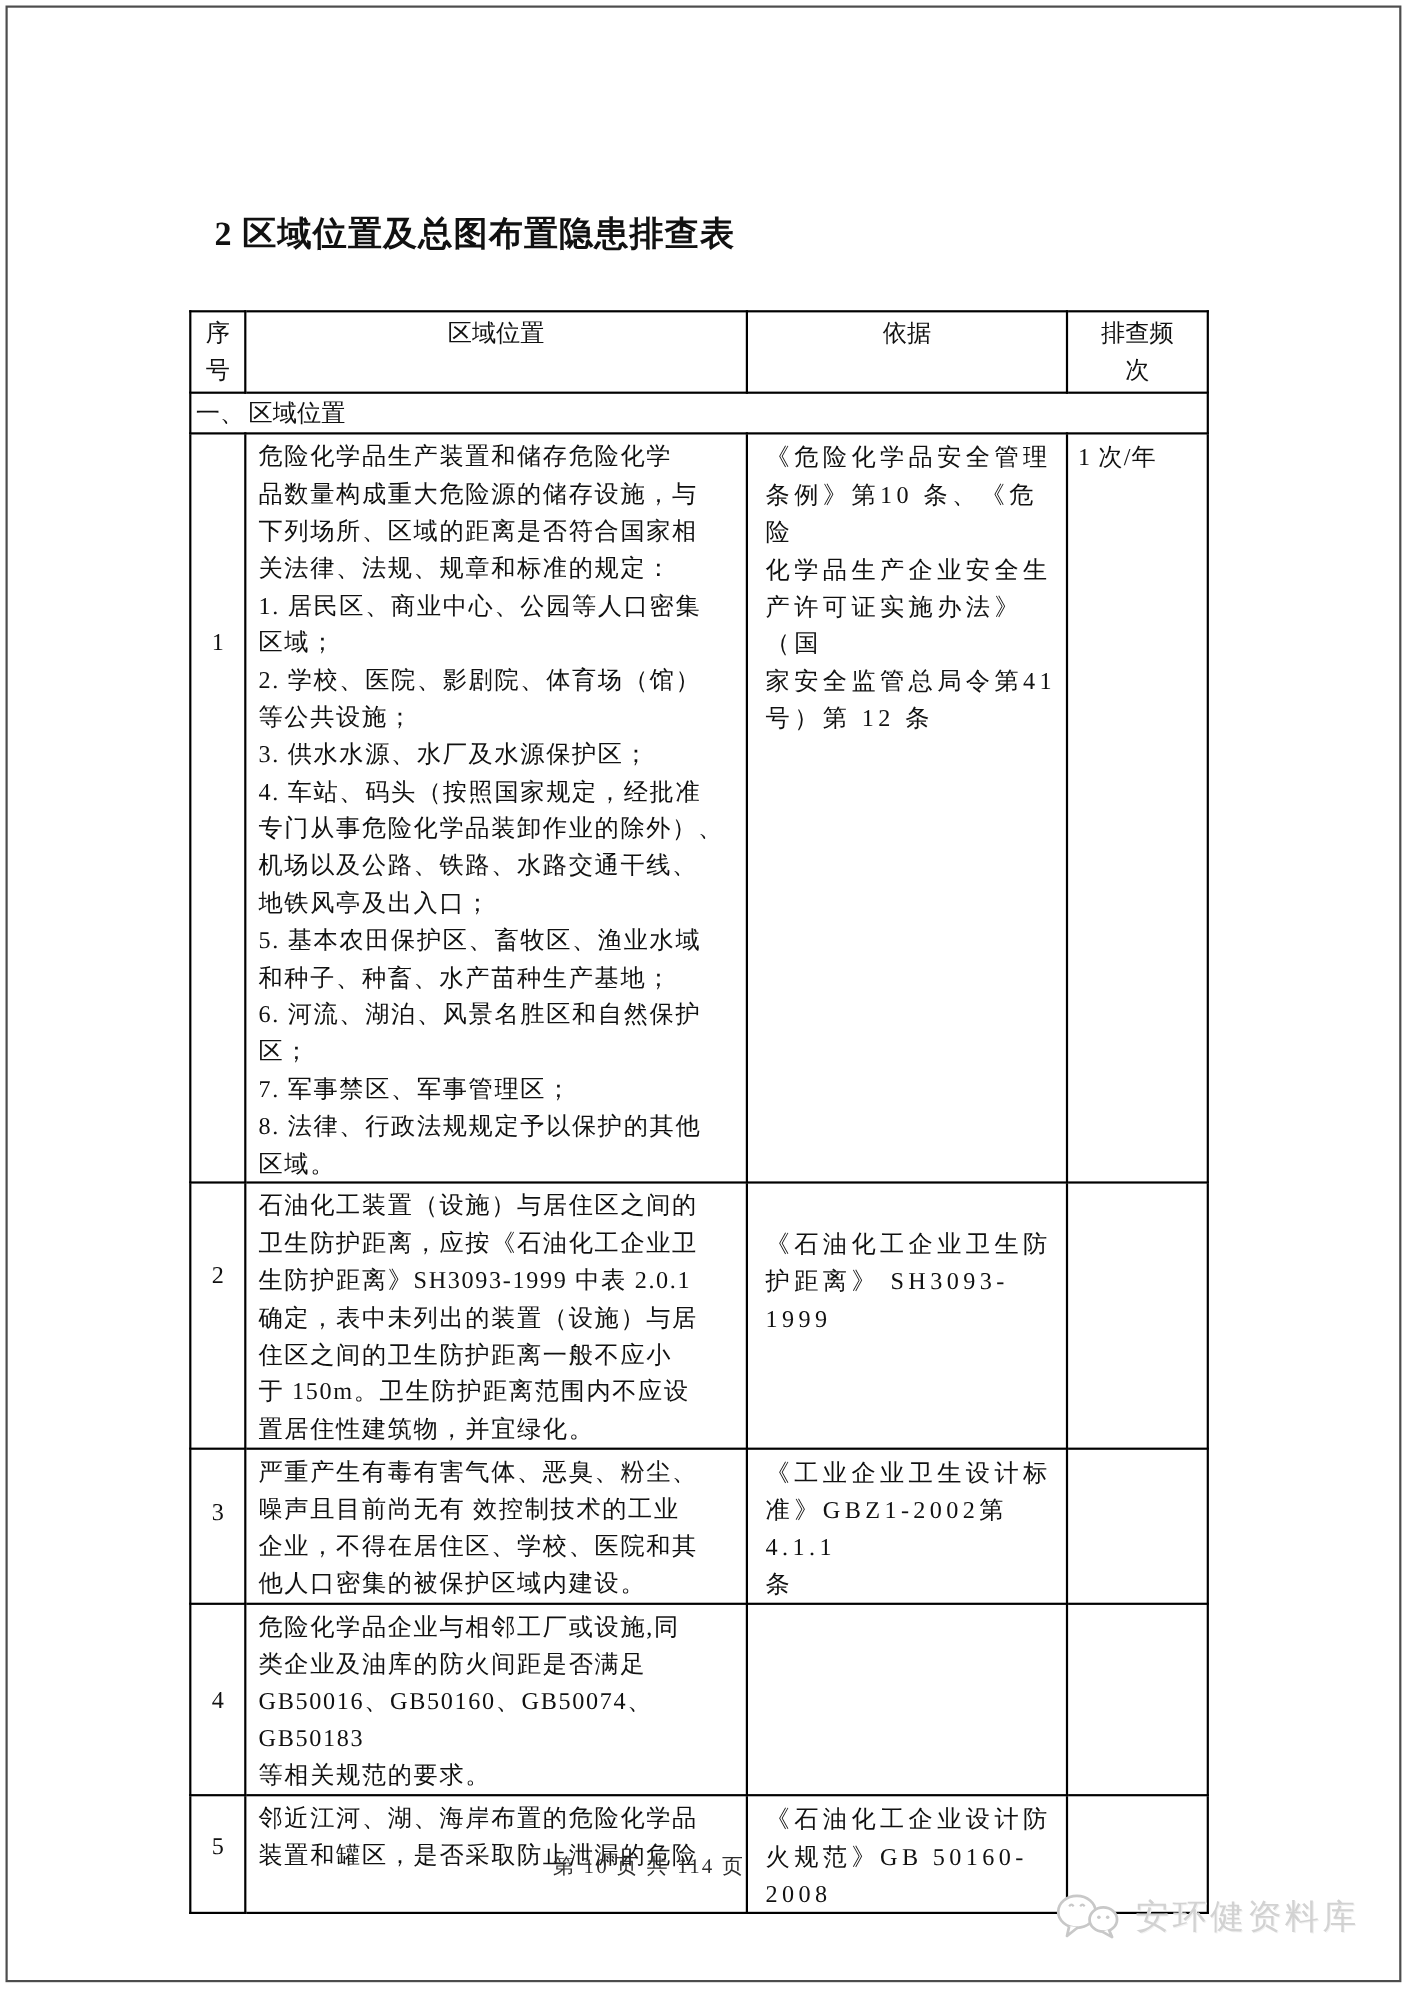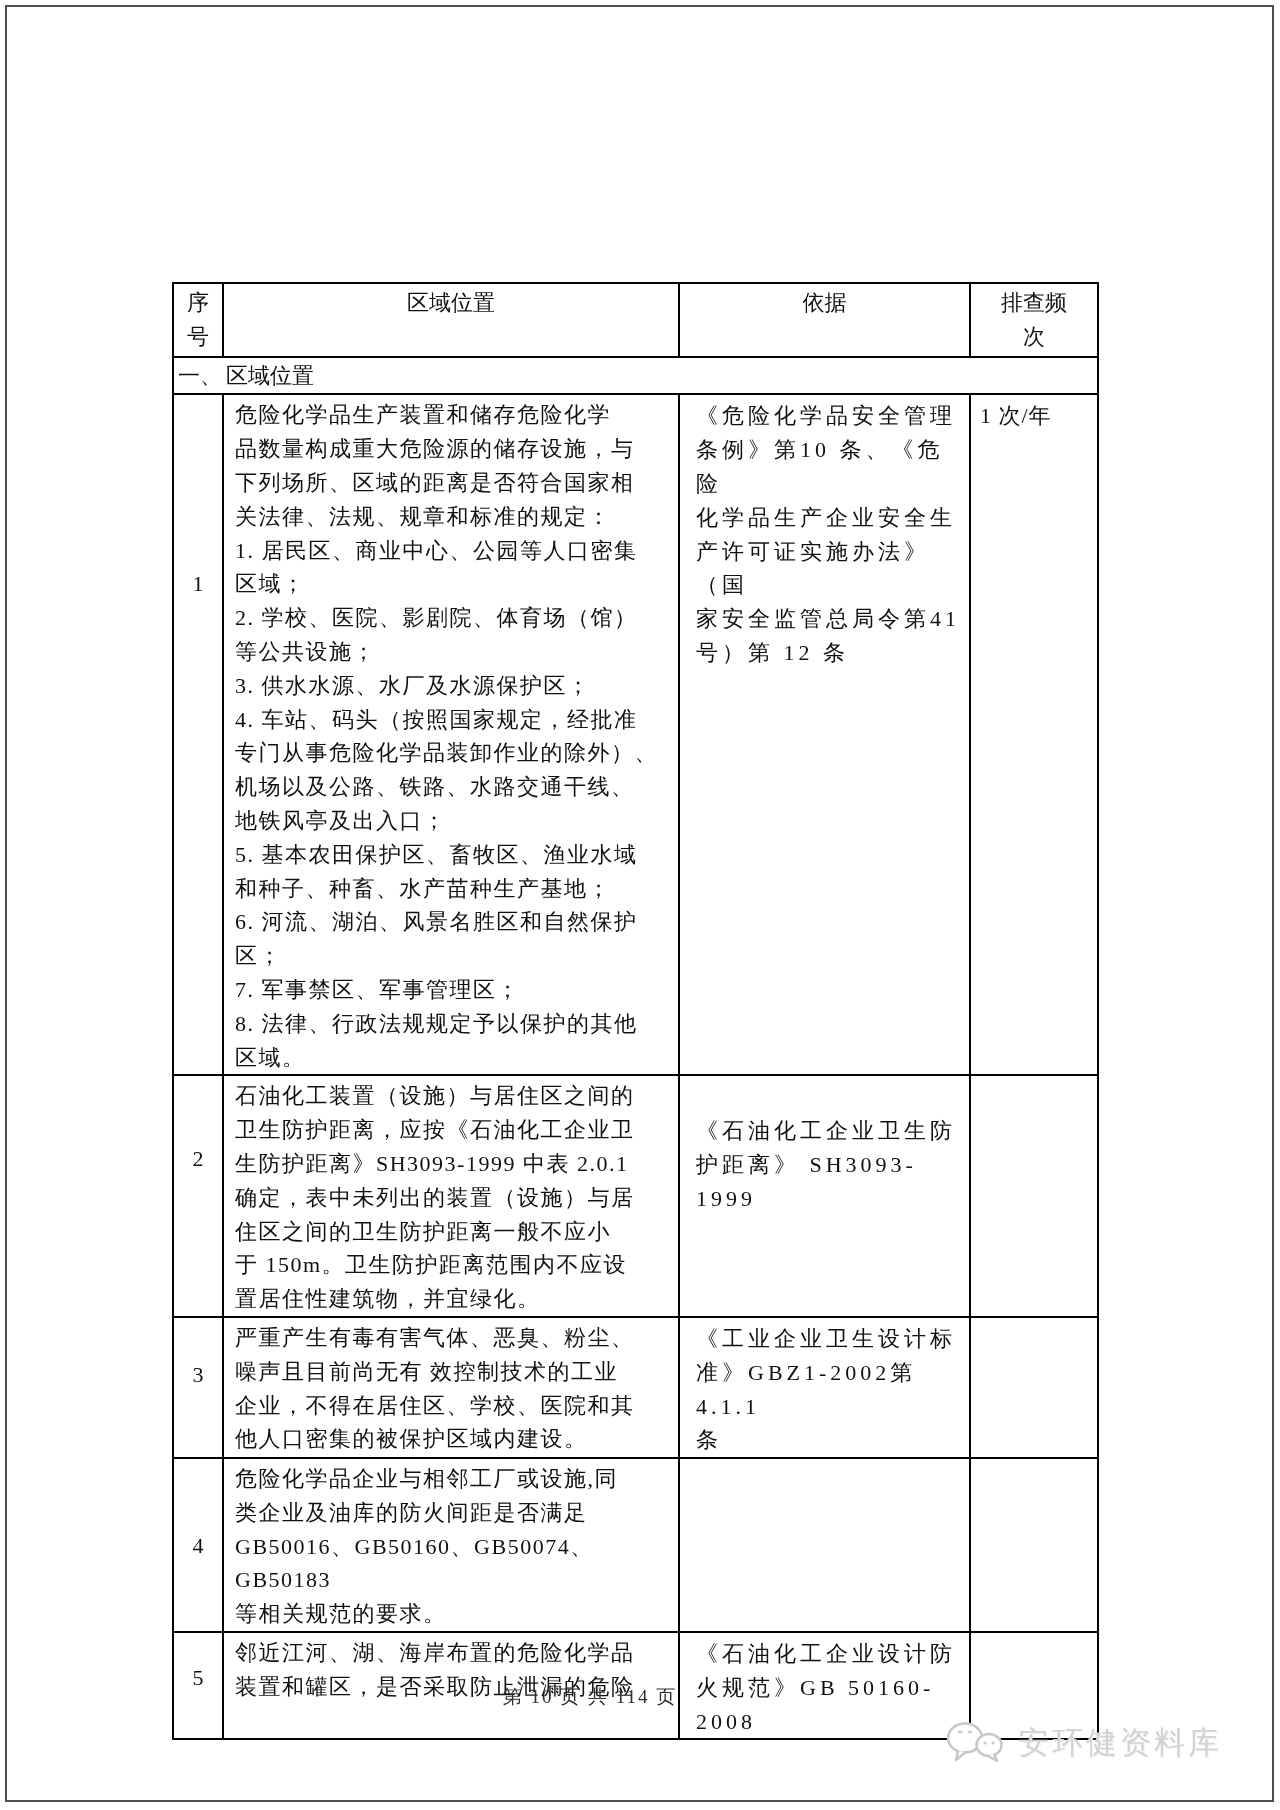--- a/index.html
+++ b/index.html
@@ -73,39 +73,40 @@
     position:absolute;
     left:0;top:1684px;
     width:1180px;
     text-align:center;
     font-size:19px;
     color:#2e2e2e;
     letter-spacing:2px;
   }
   .watermark{
     position:absolute;
-    right:58px;top:1718px;
+    right:44px;top:1718px;
     display:flex;
     align-items:center;
     gap:12px;
   }
   .watermark-text{
     font-size:31px;
     color:#d2d2d2;
     letter-spacing:3px;
     text-shadow:1px 1px 0 #f2f2f2;
     white-space:nowrap;
   }
 </style>
 </head>
 <body>
 
 <div id="page">
   <div class="page-border"></div>
 
+  <div class="doc-title">2 区域位置及总图布置隐患排查表</div>
 
   <table class="inspection">
     <colgroup>
       <col style="width:50px">
         <col style="width:456px">
         <col style="width:291px">
         <col style="width:128px">
     </colgroup>
     <tbody>
       <tr style="height:68px">

